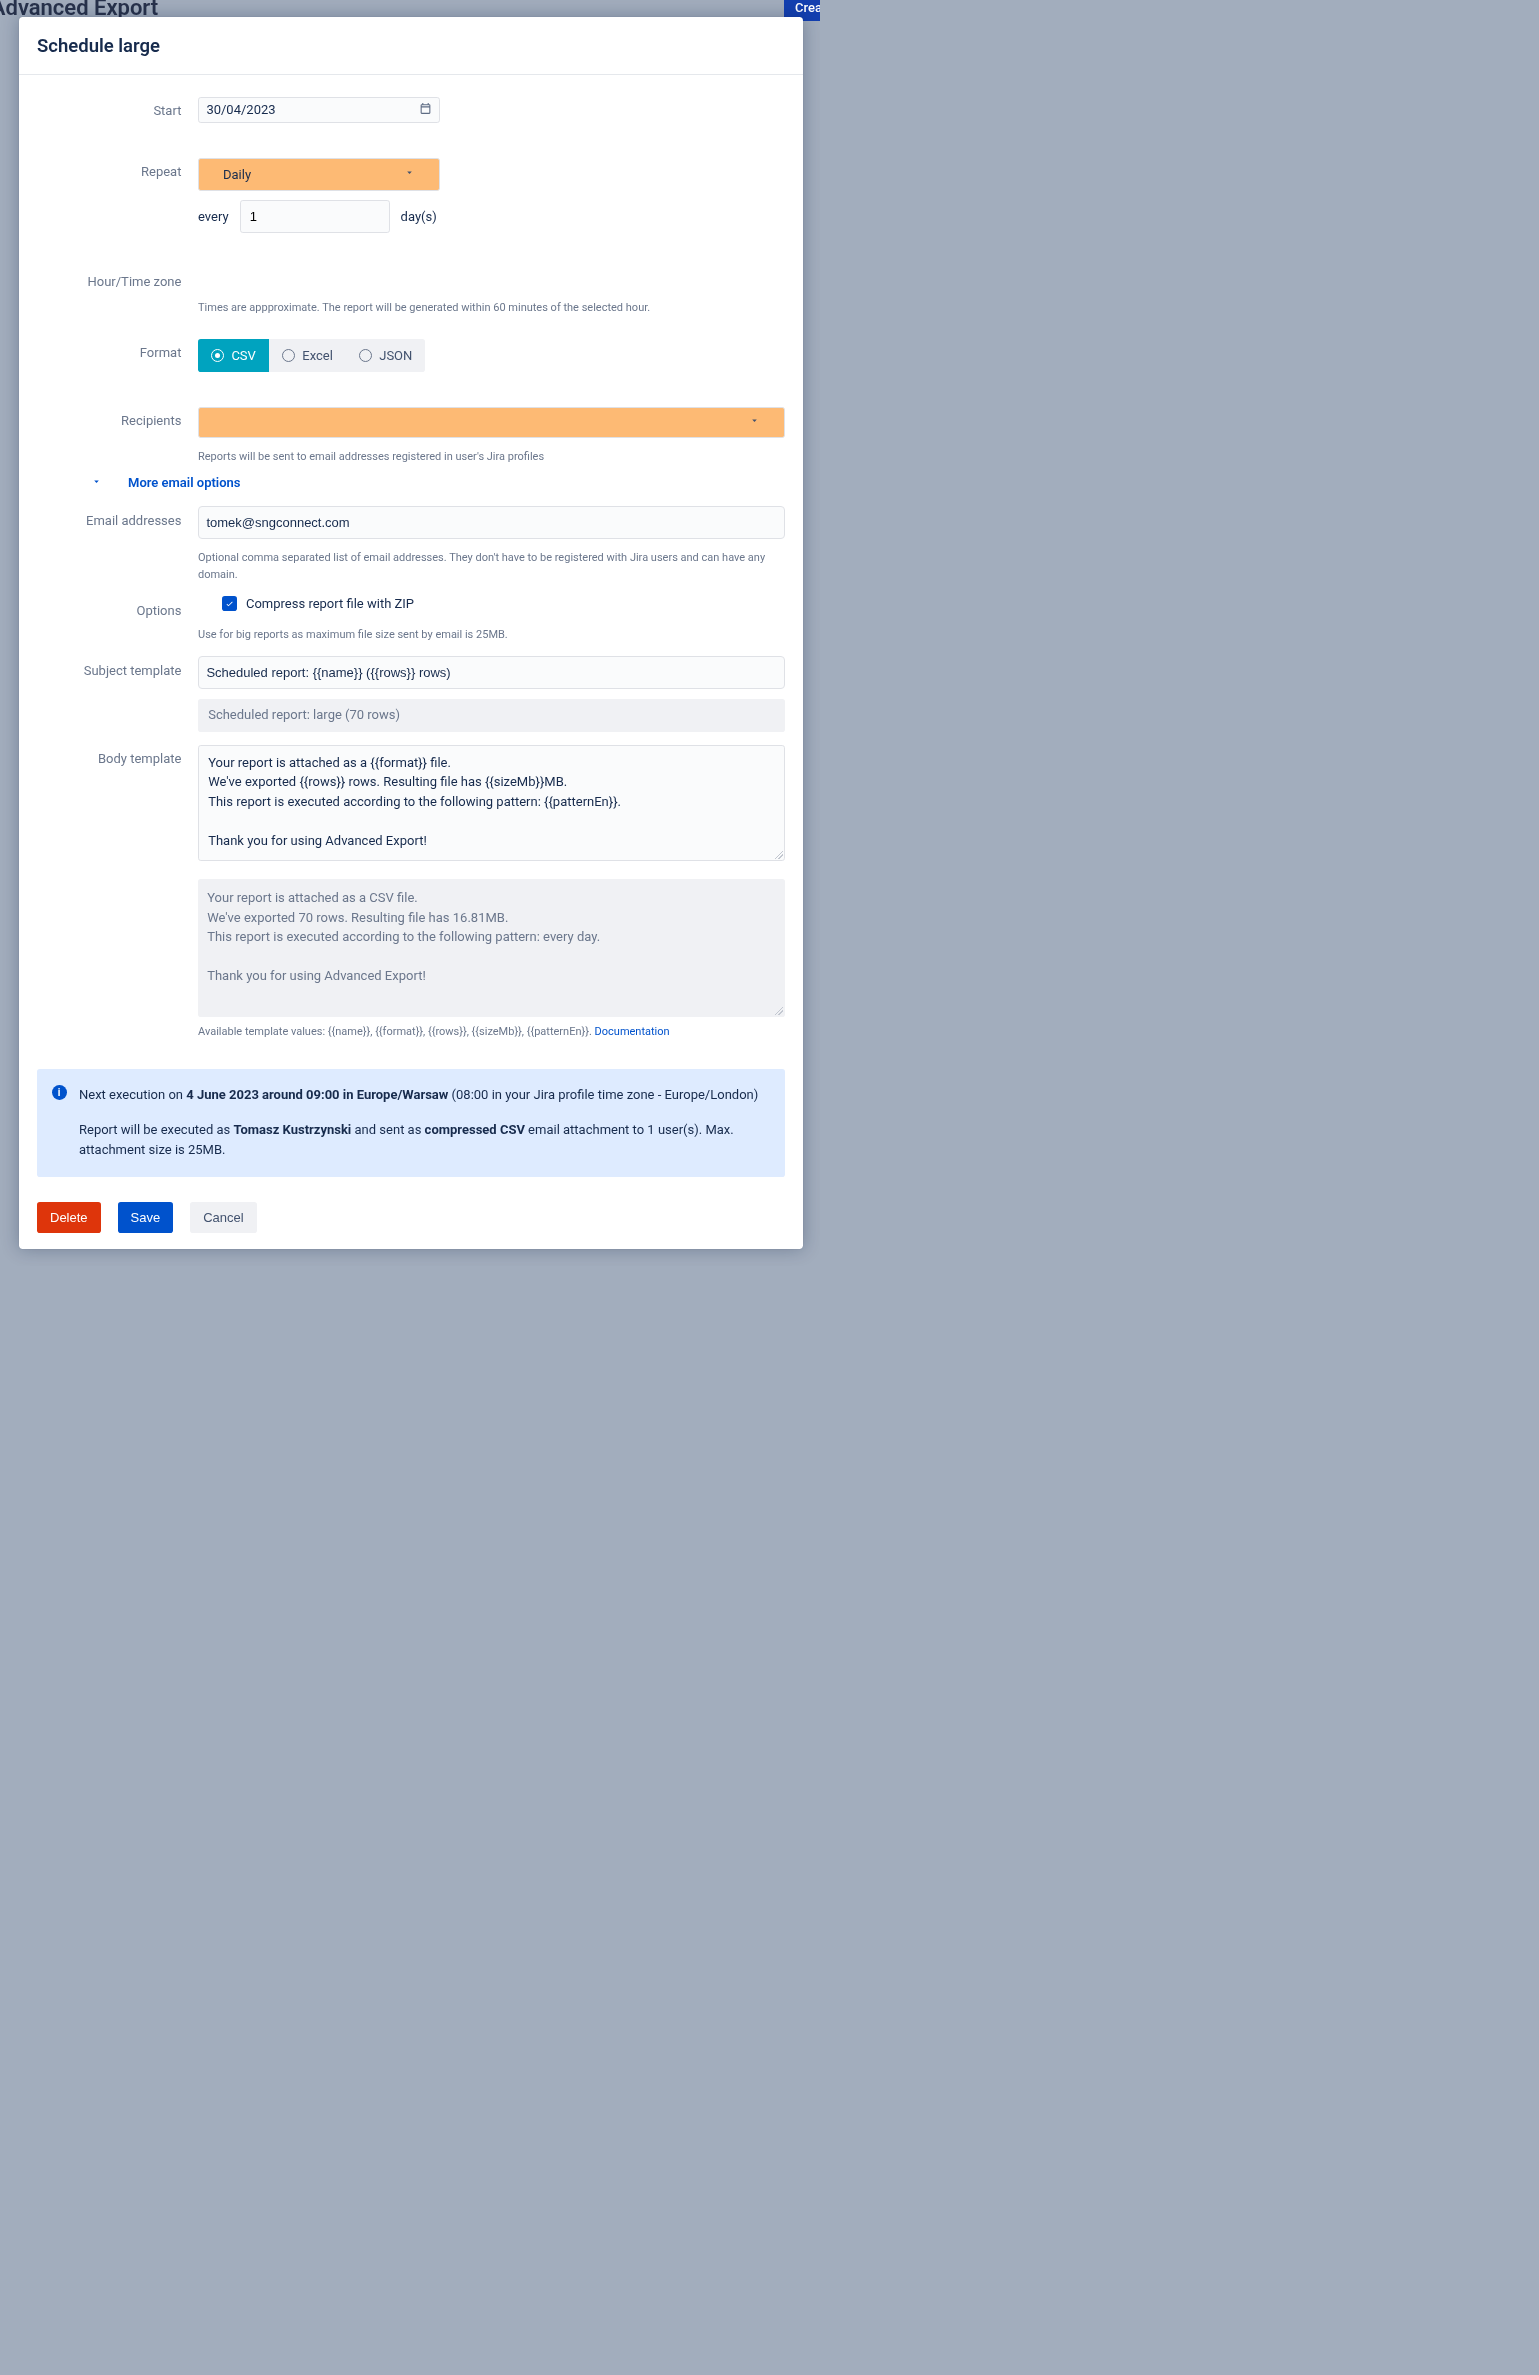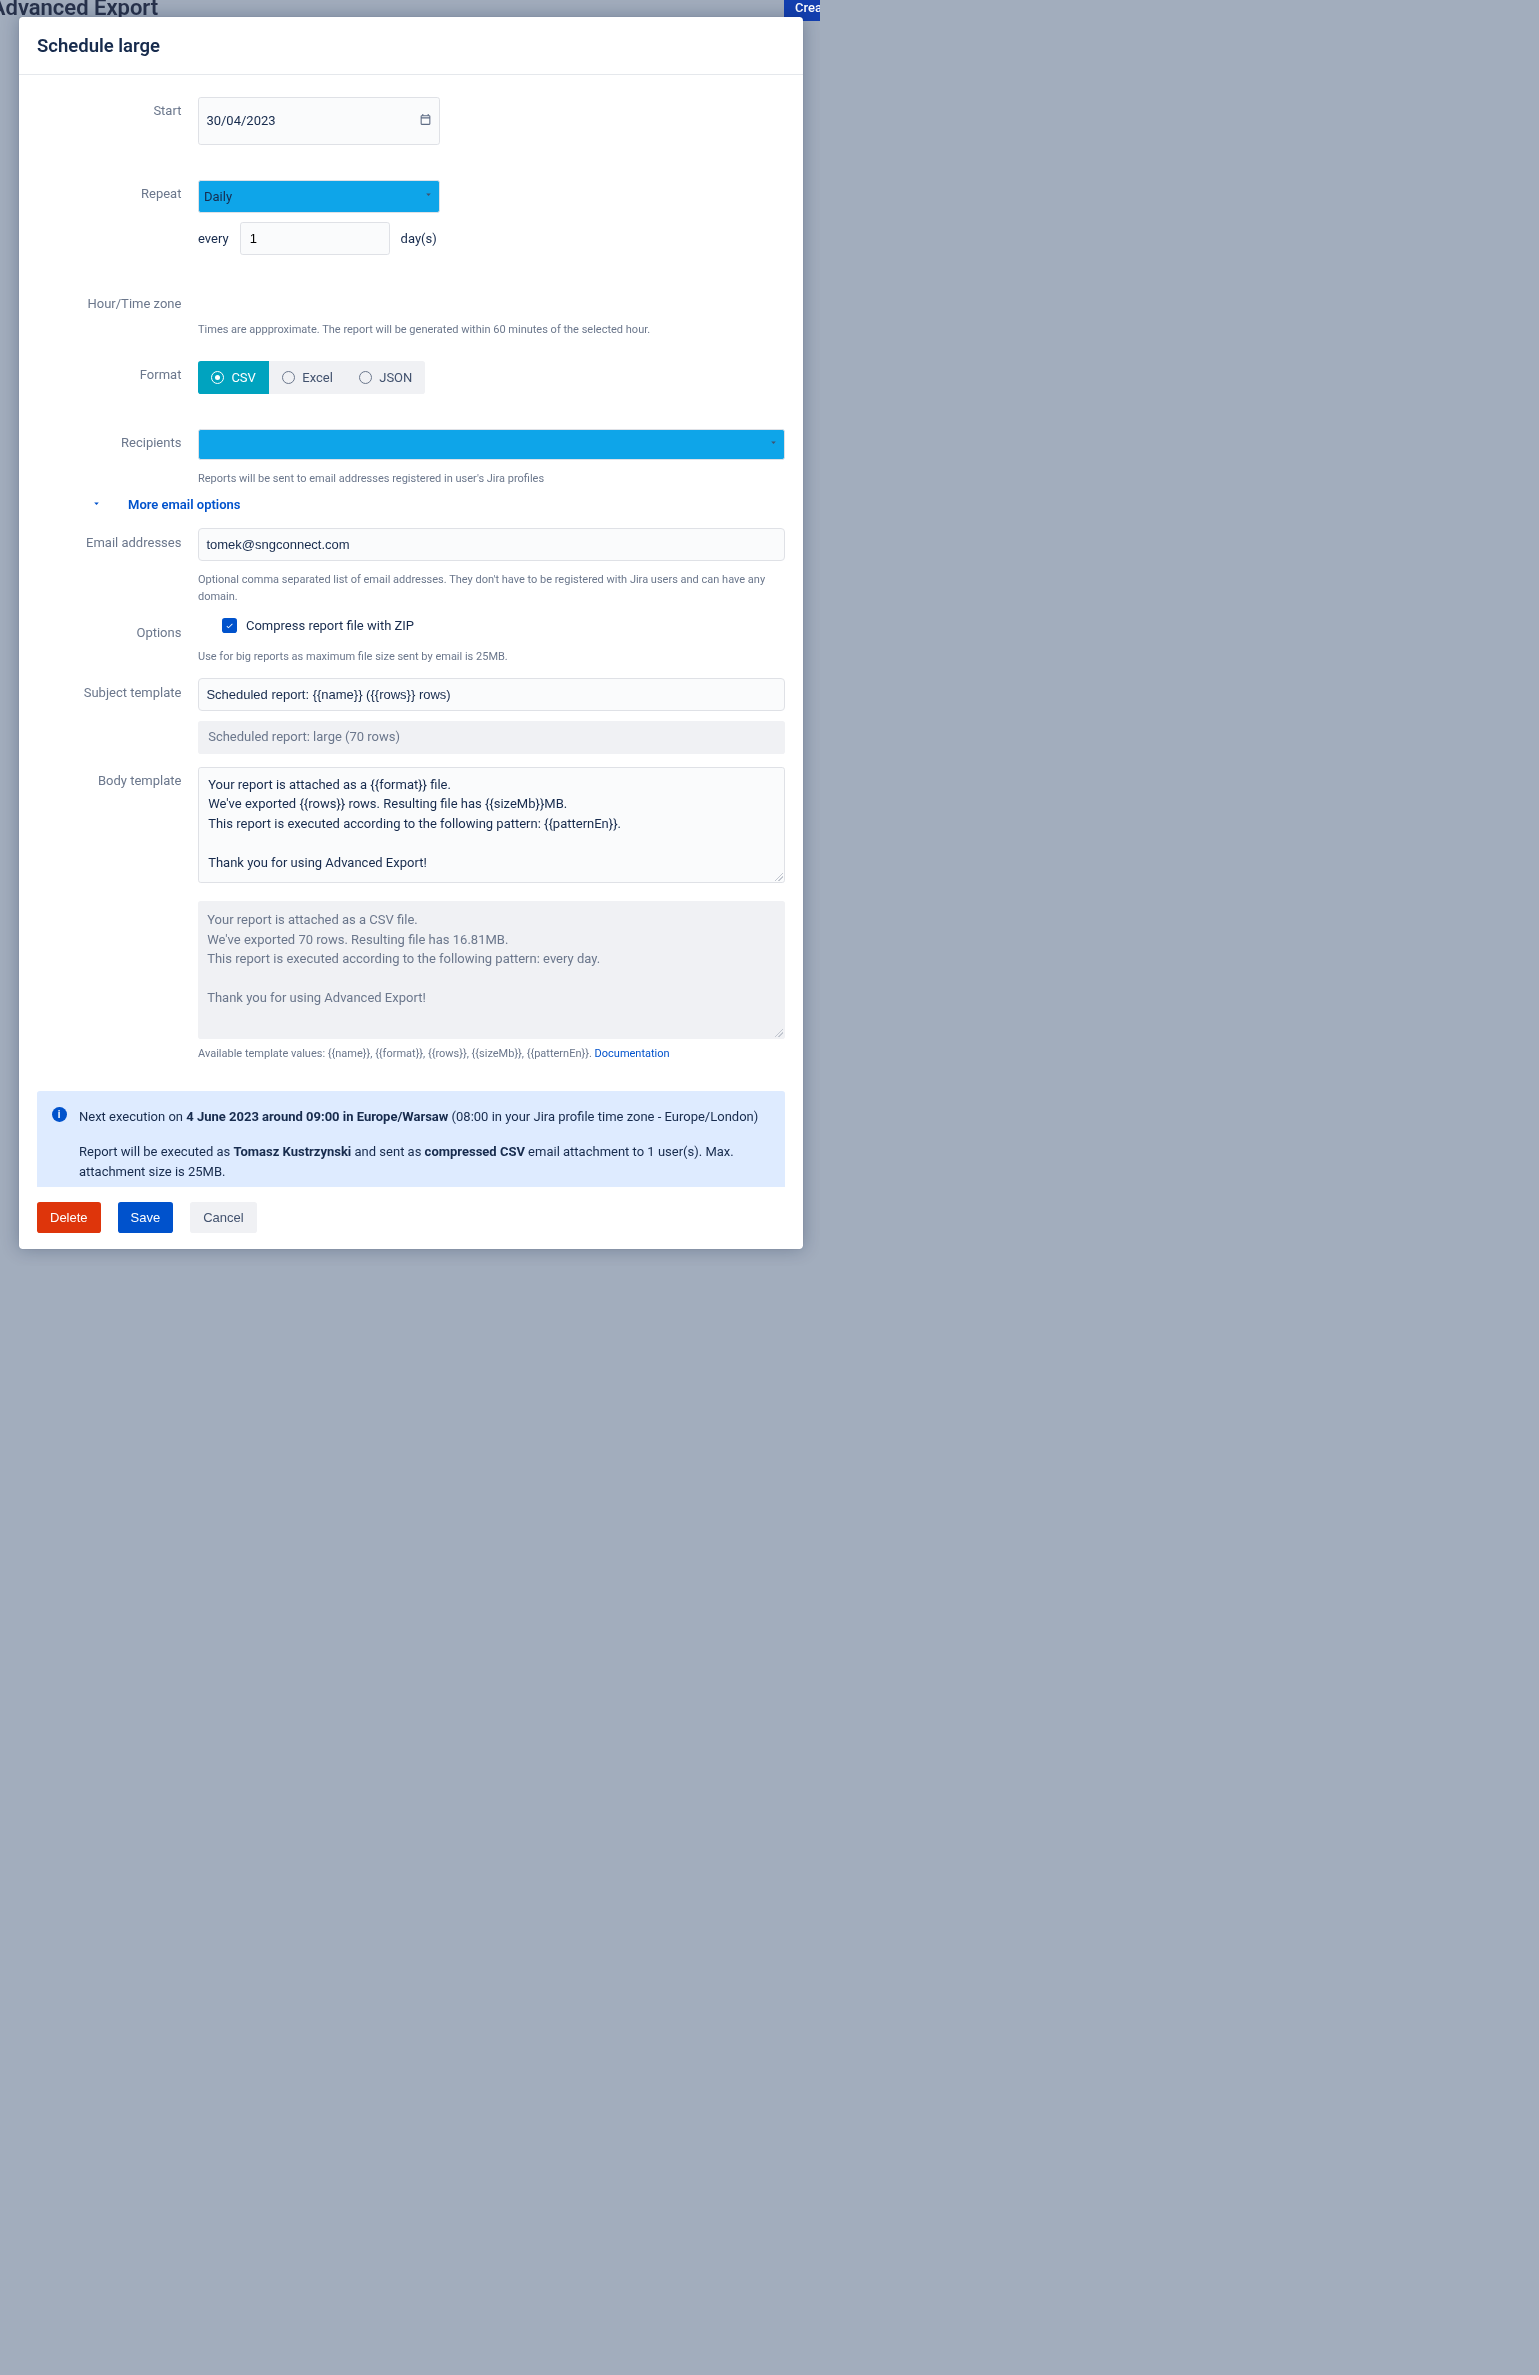--- a/index.html
+++ b/index.html
@@ -84,37 +84,37 @@
     padding-top: 6.5px;
     font-size: 13px;
     color: #6B778C;
   }
   .form-field {
     flex: 1;
     min-width: 0;
   }
   .date-input {
     width: 242px;
-    height: 48px;
+    height: 26px;
     border: 0.9px solid #DFE1E6;
     border-radius: 2.8px;
     padding: 0 7.4px;
     font-size: 13px;
     background: #fafbfc;
     display:flex; align-items:center; justify-content:space-between;
     color:#172B4D;
   }
   .date-icon { font-size:13px; color:#5E6C84;}
   .select-input {
     height: 33px;
     border: 0.9px solid #DFE1E6;
     border-radius: 2.8px;
-    padding: 0 5px;
+    padding: 0 24px;
     font-size: 13px;
-    background: #0ea5e9;
+    background: #fdba74;
     display: flex;
     align-items: center;
     justify-content: space-between;
     color: #172B4D;
     cursor: pointer;
   }
   .select-narrow { width: 242px; }
   .select-hour { width: 145px; }
   .select-flex { flex:1; }
   .chev { font-size: 11px; color: #42526E;}

